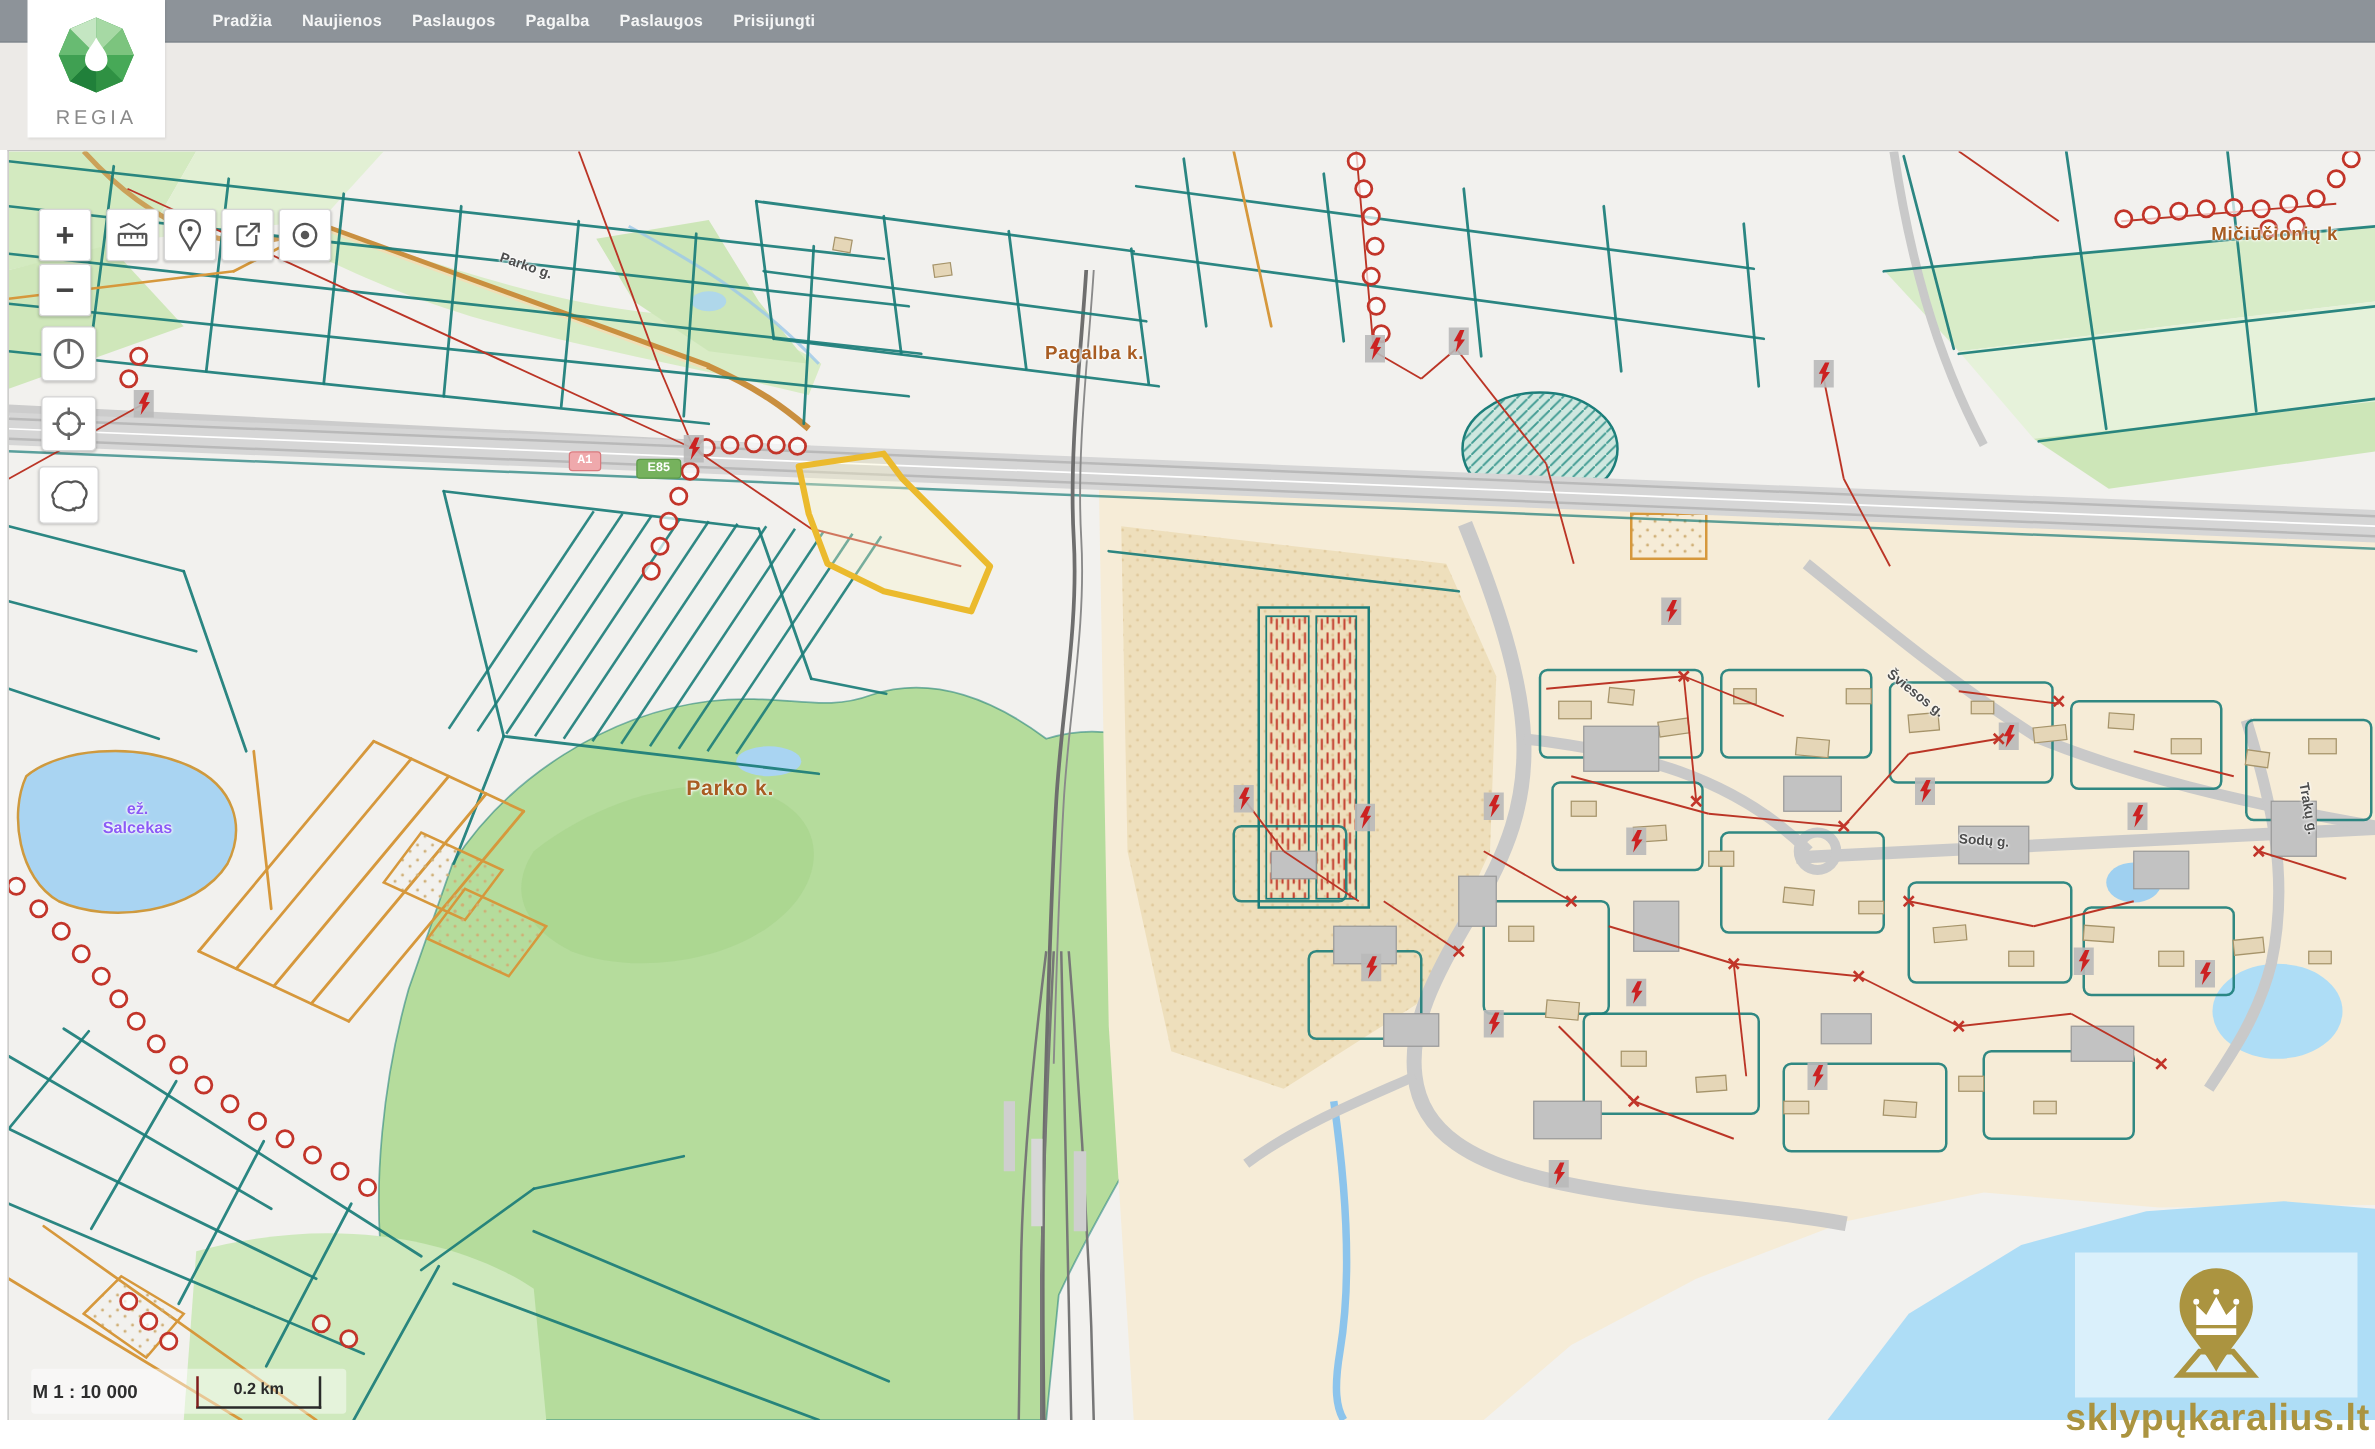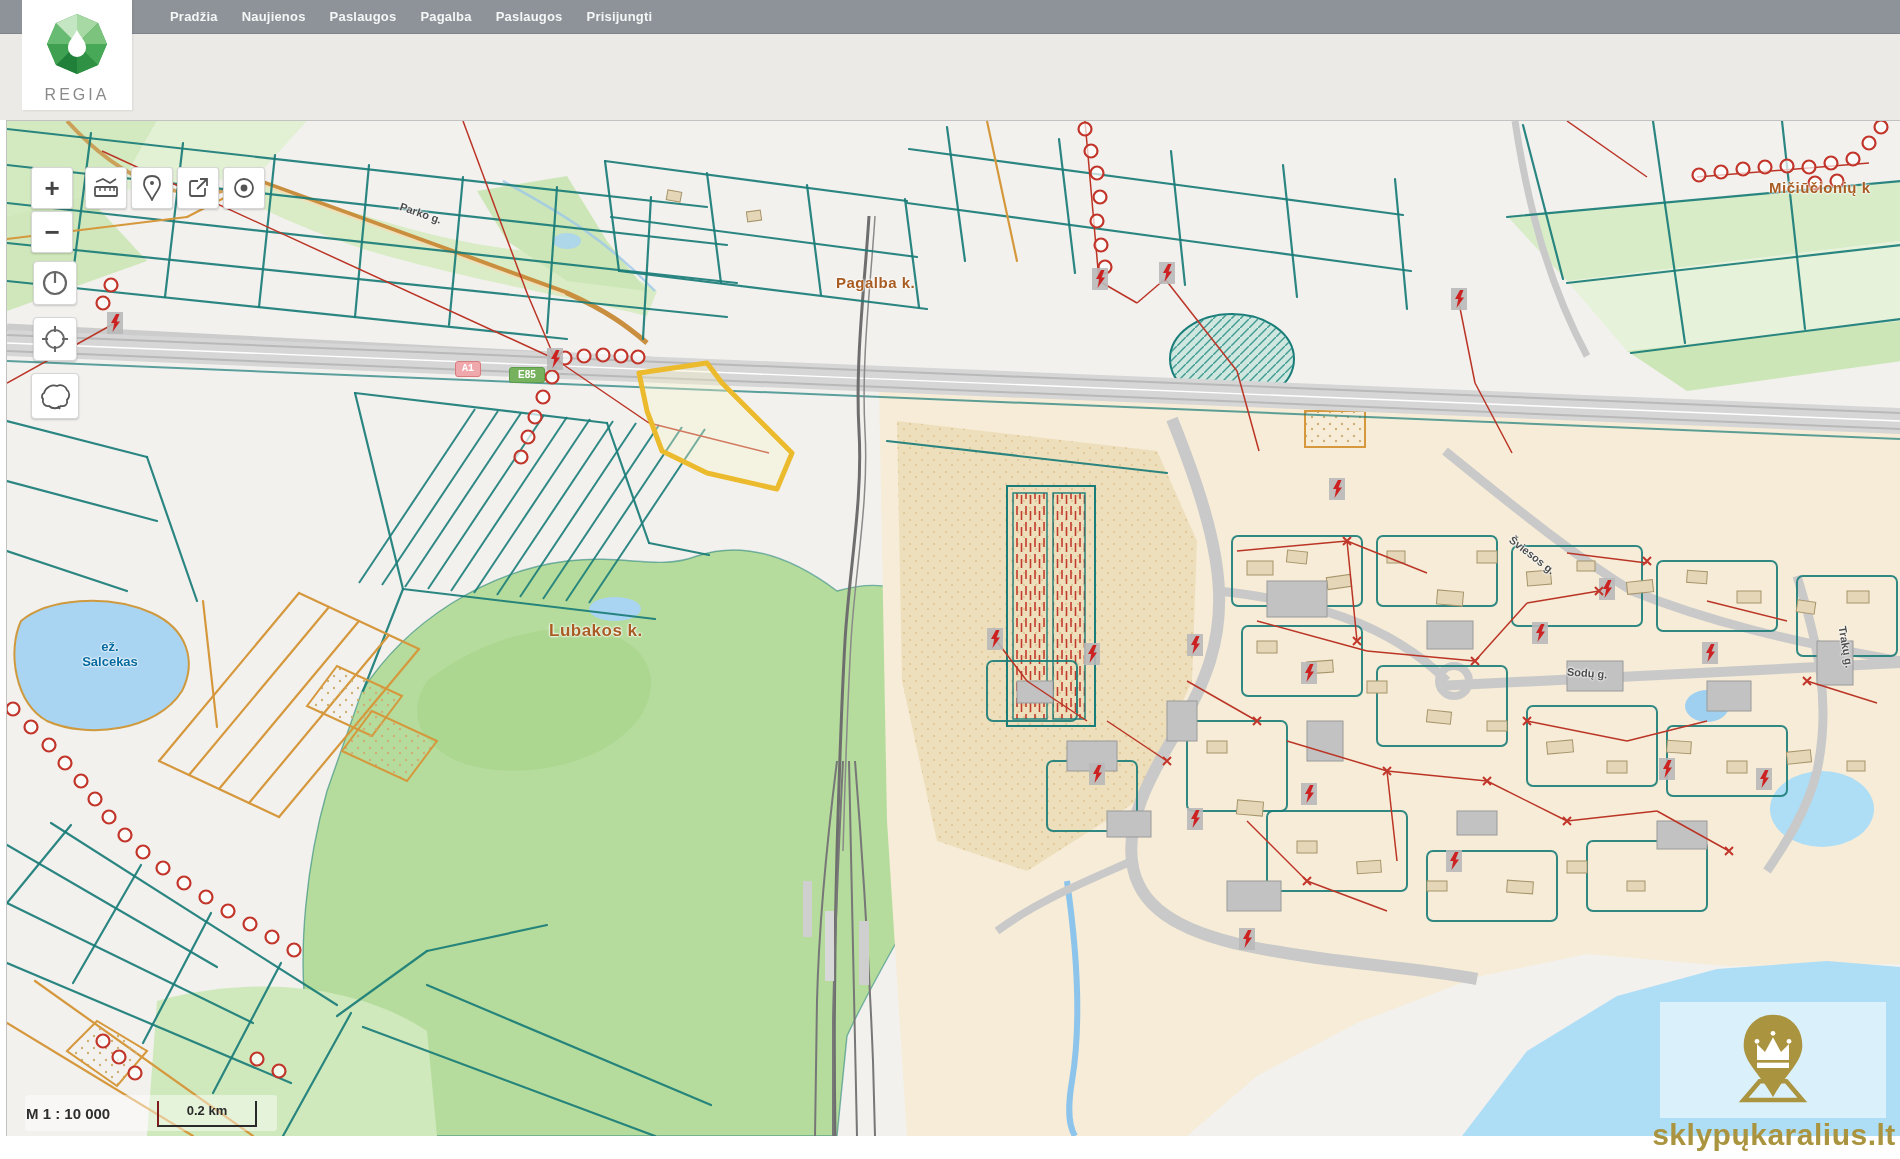--- a/index.html
+++ b/index.html
@@ -27,21 +27,21 @@
     position:absolute;background:#fff;border:1px solid #d6d6d6;border-radius:3px;
     box-shadow:0 1px 2px rgba(0,0,0,.18);display:flex;align-items:center;justify-content:center;
     color:#555;cursor:pointer;box-sizing:border-box;
   }
   .tool-btn svg{display:block;}
   .zoom-glyph{font-size:26px;font-weight:bold;color:#444;line-height:1;}
   
   .map-label{position:absolute;white-space:nowrap;text-shadow:0 0 2px #fff,0 0 2px #fff,0 0 3px #fff;}
   .village{color:#a85c22;font-weight:bold;font-size:15px;letter-spacing:.5px;}
   .street{color:#4d4d4d;font-size:11px;font-weight:bold;}
-  .lake-label{color:#0369a1;font-weight:bold;font-size:13px;text-align:center;line-height:15px;}
+  .lake-label{color:#8b5cf6;font-weight:bold;font-size:13px;text-align:center;line-height:15px;}
   .badge{position:absolute;box-sizing:border-box;color:#fff;font-size:10px;font-weight:bold;
     text-align:center;border-radius:3px;line-height:14px;text-shadow:none;}
   .badge-a1{width:26px;height:16px;background:#efa9ac;border:1px solid #d97a7e;}
   .badge-e85{width:36px;height:16px;background:#76b25d;border:1px solid #5d9a49;}
   
   .scale-back{position:absolute;left:18px;top:974px;width:252px;height:36px;background:rgba(255,255,255,.45);border-radius:3px;}
   .scale-ratio{position:absolute;left:19px;top:984px;font-size:15px;font-weight:bold;color:#2e2e2e;text-shadow:0 0 2px #fff;}
   .scale-bar{position:absolute;left:150px;top:980px;width:96px;height:24px;border-left:2px solid #7f1d1d;border-right:2px solid #2a2a2a;border-bottom:2px solid #2a2a2a;text-align:center;font-size:13px;font-weight:bold;color:#2a2a2a;line-height:20px;}
   
   .wm-left{position:absolute;left:34px;top:1104px;font-size:46px;font-weight:bold;color:rgba(255,255,255,.55);letter-spacing:2px;margin-top:28px;}
@@ -563,21 +563,21 @@
     </svg>
   </div>
   <div class="tool-btn" style="left:24px;top:252px;width:48px;height:46px;border-radius:4px;">
     <svg width="34" height="30" viewBox="0 0 34 30">
       <path d="M6,12 C8,6 14,3 19,5 C23,3 28,5 29,9 C32,11 32,16 29,19 C30,23 27,26 23,25 C20,28 14,28 11,25 C7,26 4,22 5,18 C3,16 4,13 6,12 Z" stroke="#555" stroke-width="1.8" fill="none"></path>
       <path d="M20,25 l2,3" stroke="#555" stroke-width="1.6"></path>
     </svg>
   </div>
 
   <div class="map-label village" style="left:829px;top:153px;">Pagalba k.</div>
-  <div class="map-label village" style="left:542px;top:500px;font-size:17px;">Lubakos k.</div>
+  <div class="map-label village" style="left:542px;top:500px;font-size:17px;">Parko k.</div>
   <div class="map-label village" style="left:1762px;top:58px;">Mičiūčionių k</div>
   <div class="map-label lake-label" style="left:58px;top:518px;width:90px;">
     <div>ež.</div>
     <div>Salcekas</div>
   </div>
   <div class="map-label street" style="left:392px;top:86px;transform:rotate(19deg);">Parko g.</div>
   <div class="map-label street" style="left:1498px;top:428px;transform:rotate(38deg);">Šviesos g.</div>
   <div class="map-label street" style="left:1560px;top:546px;transform:rotate(4deg);">Sodų g.</div>
   <div class="map-label street" style="left:1818px;top:520px;transform:rotate(80deg);">Trakų g.</div>
   <div class="badge badge-a1" style="left:448px;top:240px;font-family:Liberation Mono, monospace;">A1</div>

